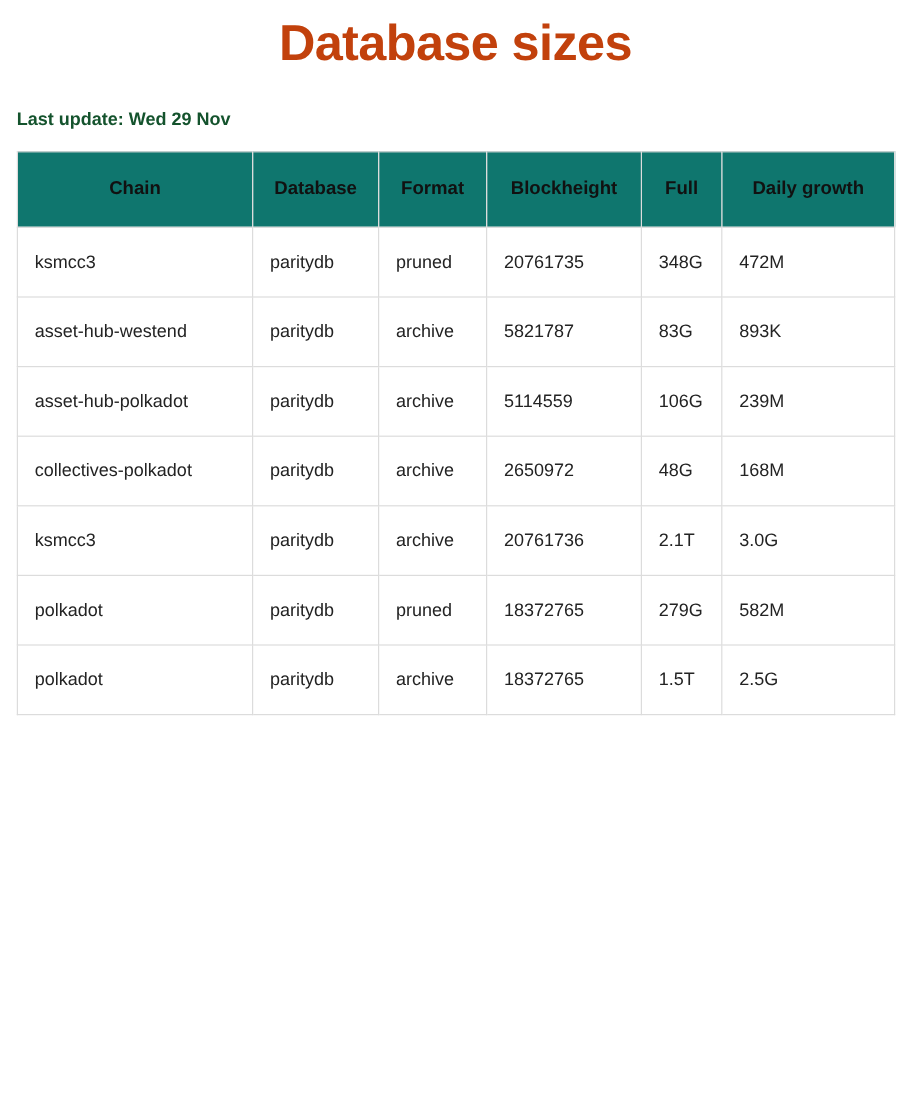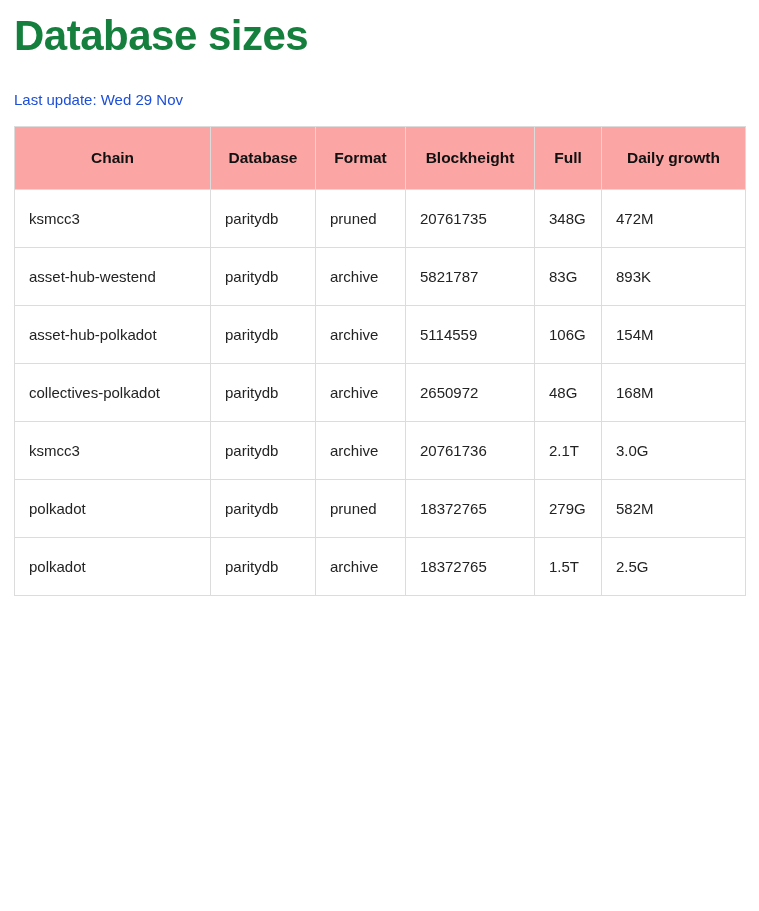--- a/index.html
+++ b/index.html
@@ -18,47 +18,48 @@
     padding: 0 14px;
     box-sizing: border-box;
   }
   .page-title {
     font-size: 42px;
     font-weight: bold;
     letter-spacing: -0.5px;
     margin: 10px 0 0 0;
     padding: 0;
     line-height: 1.25;
-    color: #15803d;
+    color: #c2410c;
+    text-align: center;
   }
   .subtitle {
     font-size: 15px;
-    color: #1d4ed8;
+    color: #14532d;
     margin: 28px 0 18px 0;
-    font-weight: normal;
+    font-weight: bold;
   }
   table.db-table {
     border-collapse: collapse;
     width: 731px;
     table-layout: fixed;
     font-size: 15px;
   }
   table.db-table th,
   table.db-table td {
     border: 1px solid #dcdcdc;
     padding: 0;
     vertical-align: middle;
   }
   table.db-table thead th {
     text-align: center;
     font-weight: bold;
     color: #111111;
     height: 62px;
     font-size: 15.5px;
-    background: #fca5a5;
+    background: #0f766e;
   }
   table.db-table tbody td {
     height: 57px;
     padding-left: 14px;
     padding-right: 8px;
     color: #232323;
     background: #ffffff;
   }
   
   .col-chain    { width: 196px; }
@@ -112,21 +113,21 @@
           <td>5821787</td>
           <td>83G</td>
           <td>893K</td>
         </tr>
         <tr>
           <td>asset-hub-polkadot</td>
           <td>paritydb</td>
           <td>archive</td>
           <td>5114559</td>
           <td>106G</td>
-          <td>154M</td>
+          <td>239M</td>
         </tr>
         <tr>
           <td>collectives-polkadot</td>
           <td>paritydb</td>
           <td>archive</td>
           <td>2650972</td>
           <td>48G</td>
           <td>168M</td>
         </tr>
         <tr>

